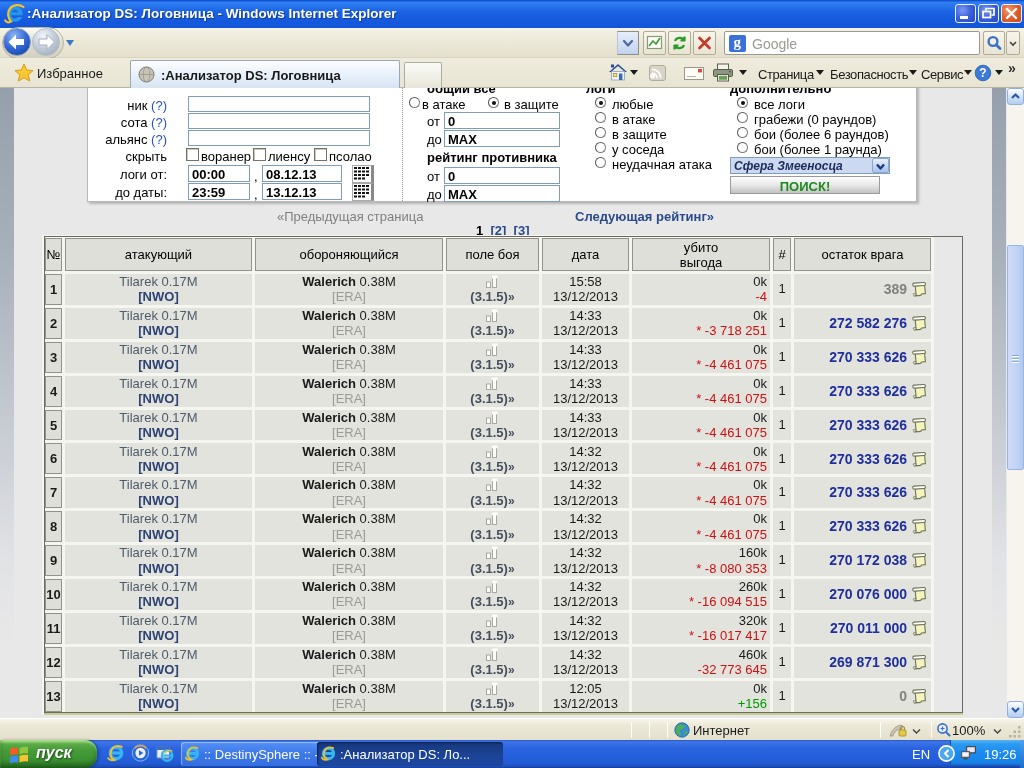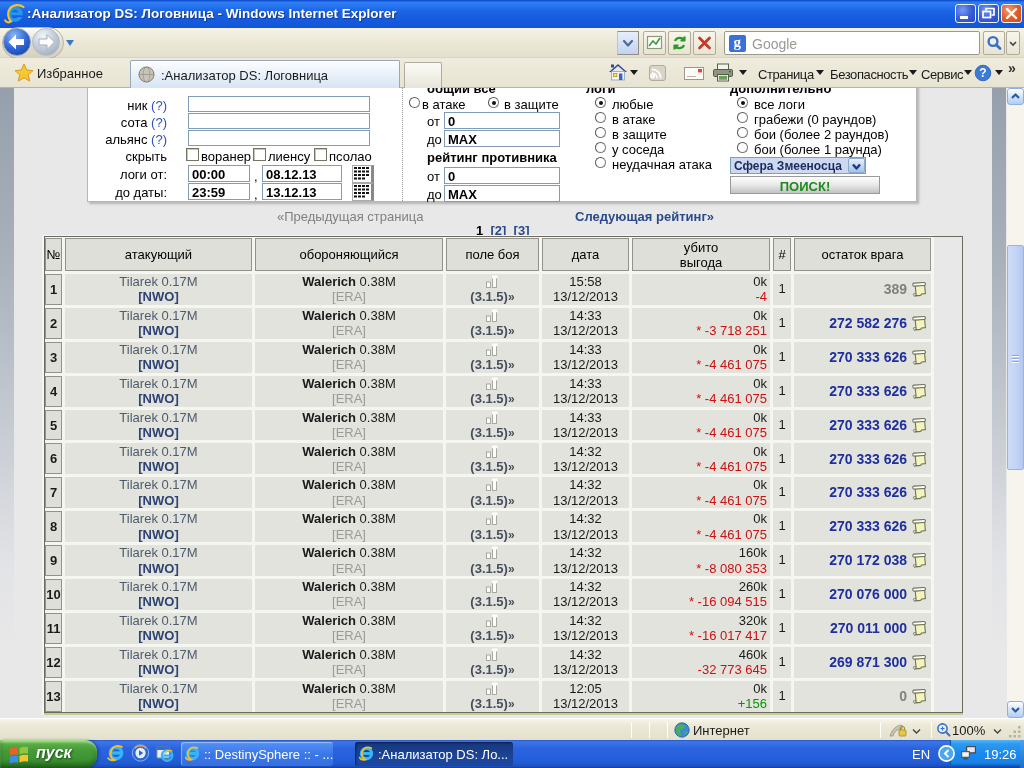--- a/index.html
+++ b/index.html
@@ -28,21 +28,21 @@
   #addrtext b { color:#1a1a1a; font-weight:normal; }
   #addrdrop { position:absolute; left:617px; top:3px; width:22px; height:24px; background:linear-gradient(180deg,#e6eefb 0%,#c2d3ef 100%); border:1px solid #8f8f83; border-left:1px solid #b8c4d8; }
   .toolbtn { position:absolute; top:3px; width:23px; height:24px; background:linear-gradient(180deg,#f8f6ec 0%,#e8e4d4 100%); border:1px solid #b0ac98; border-radius:2px; }
   #googlebox { position:absolute; left:724px; top:3px; width:256px; height:24px; background:#fff; border:1px solid #9a9a8e; border-radius:2px; }
   #searchbtn { left:983px; width:22px; }
   #searchdrop { left:1006px; width:14px; }
 
   
   #tabrow { left:0; top:58px; width:1024px; height:30px; background:linear-gradient(180deg,#efecdd 0%,#e8e4d3 100%); border-bottom:1px solid #b8b4a0;text-align:right; }
   #favlabel { position:absolute; left:37px; top:8px; font-size:13px; color:#1a1a1a; }
-  #tab1 { position:absolute; left:130px; top:2px; width:270px; height:28px; background:linear-gradient(180deg,#fdfeff 0%,#eaf2fb 45%,#d7e4f3 100%); border:1px solid #98a8bc; border-bottom:none; border-radius:2px 2px 0 0; }
+  #tab1 { position:absolute; left:130px; top:2px; width:270px; height:28px; background:linear-gradient(180deg,#fdfeff 0%,#eaf2fb 45%,#d7e4f3 100%); border:1px solid #98a8bc; border-bottom:none; border-radius:2px 2px 0 0;font-weight:bold; }
   #tab1 .tabtxt { position:absolute; left:30px; top:7px; font-size:13px; color:#1a1a1a; }
   #tabstub { position:absolute; left:404px; top:4px; width:38px; height:26px; background:linear-gradient(180deg,#fafaf6 0%,#e8e6da 100%); border:1px solid #b0ac9c; border-bottom:none; border-radius:2px 2px 0 0; }
   .cmditem { position:absolute; top:9px; font-size:13px; letter-spacing:-0.4px; color:#1a1a1a; }
   .tri { width:0; height:0; border-left:4px solid transparent; border-right:4px solid transparent; border-top:5px solid #1a1a1a; }
 
   
   #content { left:0; top:88px; width:1007px; height:630px; background:#e8e8e8; overflow:hidden; }
   #leftstrip { left:0; top:0; width:14px; height:560px; background:linear-gradient(180deg,#96a0ac 0%,#a8b0ba 30%,#c6cbd2 60%,#e2e3e6 85%,#e8e8e8 100%); }
   #rightstrip { left:992px; top:0; width:14px; height:560px; background:linear-gradient(180deg,#96a0ac 0%,#a8b0ba 30%,#c6cbd2 60%,#e2e3e6 85%,#e8e8e8 100%); }
   #formpanel { left:87px; top:-8px; width:830px; height:122px; background:#fff; border:1px solid #b8b8b8; box-shadow:2px 2px 2px rgba(140,140,140,0.55); }
@@ -93,21 +93,21 @@
   #statusbar .sttxt { position:absolute; top:4px; font-size:13px; color:#1a1a1a; }
 
   
   #taskbar { left:0; top:740px; width:1024px; height:28px; background:linear-gradient(180deg,#2456c8 0%,#3e76e8 6%,#2a63de 30%,#2560dc 60%,#215ad2 85%,#1c4ab0 97%,#15398c 100%); }
   #startbtn { position:absolute; left:0; top:0; width:97px; height:28px; border-radius:0 12px 12px 0;
     background:linear-gradient(180deg,#8cc86e 0%,#55a844 18%,#459a38 40%,#3d9232 70%,#2f7e28 92%,#256e22 100%);
     box-shadow:inset 0 -3px 5px rgba(0,40,0,0.35), inset 0 2px 2px rgba(200,255,170,0.55), 2px 0 3px rgba(0,20,60,0.3); }
   #startbtn .stxt { position:absolute; left:36px; top:4px; color:#fff; font-size:16px; font-weight:bold; font-style:italic; text-shadow:1px 1px 2px #1a4a1a; }
   .taskbtn { position:absolute; top:2px; height:24px; border-radius:3px; font-size:13px; color:#fff; }
   #task1 { left:181px; width:152px; background:linear-gradient(180deg,#5591f5 0%,#3c77e8 50%,#356ee0 100%); box-shadow:inset 1px 1px 1px rgba(255,255,255,0.4); }
-  #task2 { left:355px; width:158px; background:linear-gradient(180deg,#16377c 0%,#1c4498 60%,#1d47a0 100%); box-shadow:inset 1px 1px 2px rgba(0,0,20,0.5); }
+  #task2 { left:317px; width:186px; background:linear-gradient(180deg,#16377c 0%,#1c4498 60%,#1d47a0 100%); box-shadow:inset 1px 1px 2px rgba(0,0,20,0.5); }
   #tray { position:absolute; left:950px; top:0; width:74px; height:25px; background:linear-gradient(180deg,#5ab4f5 0%,#2e9bf0 15%,#1b8af0 50%,#1682e8 90%,#1270cc 100%); border-left:1px solid #0a57a8; }
   #clock { position:absolute; left:33px; top:7px; color:#fff; font-size:13px; }
   #chevbtn { position:absolute; left:938px; top:5px; width:17px; height:17px; }
   #trightedge { position:absolute; left:1020px; top:0; width:4px; height:28px; background:linear-gradient(180deg,#4aa0f0,#1a70c8); }
   .ql { position:absolute; top:3px; }
 
 </style></head>
 <body>
 
 <div id="titlebar" class="abs">
@@ -312,24 +312,24 @@
       <div class="flabel" style="left:524px; top:61px;">у соседа</div>
     <span class="radio" style="left:507px; top:76px;"></span>
       <div class="flabel" style="left:524px; top:76px;">неудачная атака</div>
 
     <div class="flabel fbold" style="left:642px; top:0px;">дополнительно</div>
     <span class="radio sel" style="left:649px; top:16px;"></span>
       <div class="flabel" style="left:666px; top:16px;">все логи</div>
     <span class="radio" style="left:649px; top:31px;"></span>
       <div class="flabel" style="left:666px; top:31px;">грабежи (0 раундов)</div>
     <span class="radio" style="left:649px; top:46px;"></span>
-      <div class="flabel" style="left:666px; top:46px;">бои (более 2 раундов)</div>
+      <div class="flabel" style="left:666px; top:46px;">бои (более 6 раундов)</div>
     <span class="radio" style="left:649px; top:61px;"></span>
       <div class="flabel" style="left:666px; top:61px;">бои (более 1 раунда)</div>
-    <div id="combo" style="position:absolute; left:642px; top:76px; width:136px; height:17px; background:#cdd9f1; border:1px solid #7f9db9;">
+    <div id="combo" style="position:absolute; left:642px; top:76px; width:160px; height:17px; background:#cdd9f1; border:1px solid #7f9db9;font-style:italic;">
       <span style="position:absolute; left:3px; top:1px; font-size:12px; font-weight:bold; color:#1a2a5a;">Сфера Змееносца</span>
       <span style="position:absolute; right:0px; top:0px; width:17px; height:15px; background:linear-gradient(180deg,#e8f0fc 0%,#c0d4f2 60%,#a8c2ea 100%); border:1px solid #8aa8d0; border-radius:2px;"><svg width="15" height="13" viewBox="0 0 15 13">
             <path d="M4 4.5 L7.5 8.5 L11 4.5" fill="none" stroke="#1d3a7c" stroke-width="2.4" stroke-linejoin="round"></path>
           </svg></span>
     </div>
     <div id="poisk" style="position:absolute; left:642px; top:95px; width:150px; height:18px; background:linear-gradient(180deg,#fdfdfd 0%,#e8e8e8 50%,#c2c2c2 100%); border:1px solid #9a9a9a; text-align:center;">
       <span style="font-size:13px; font-weight:bold; color:#1e8a1e;">ПОИСК!</span>
     </div>
   </div>
 

